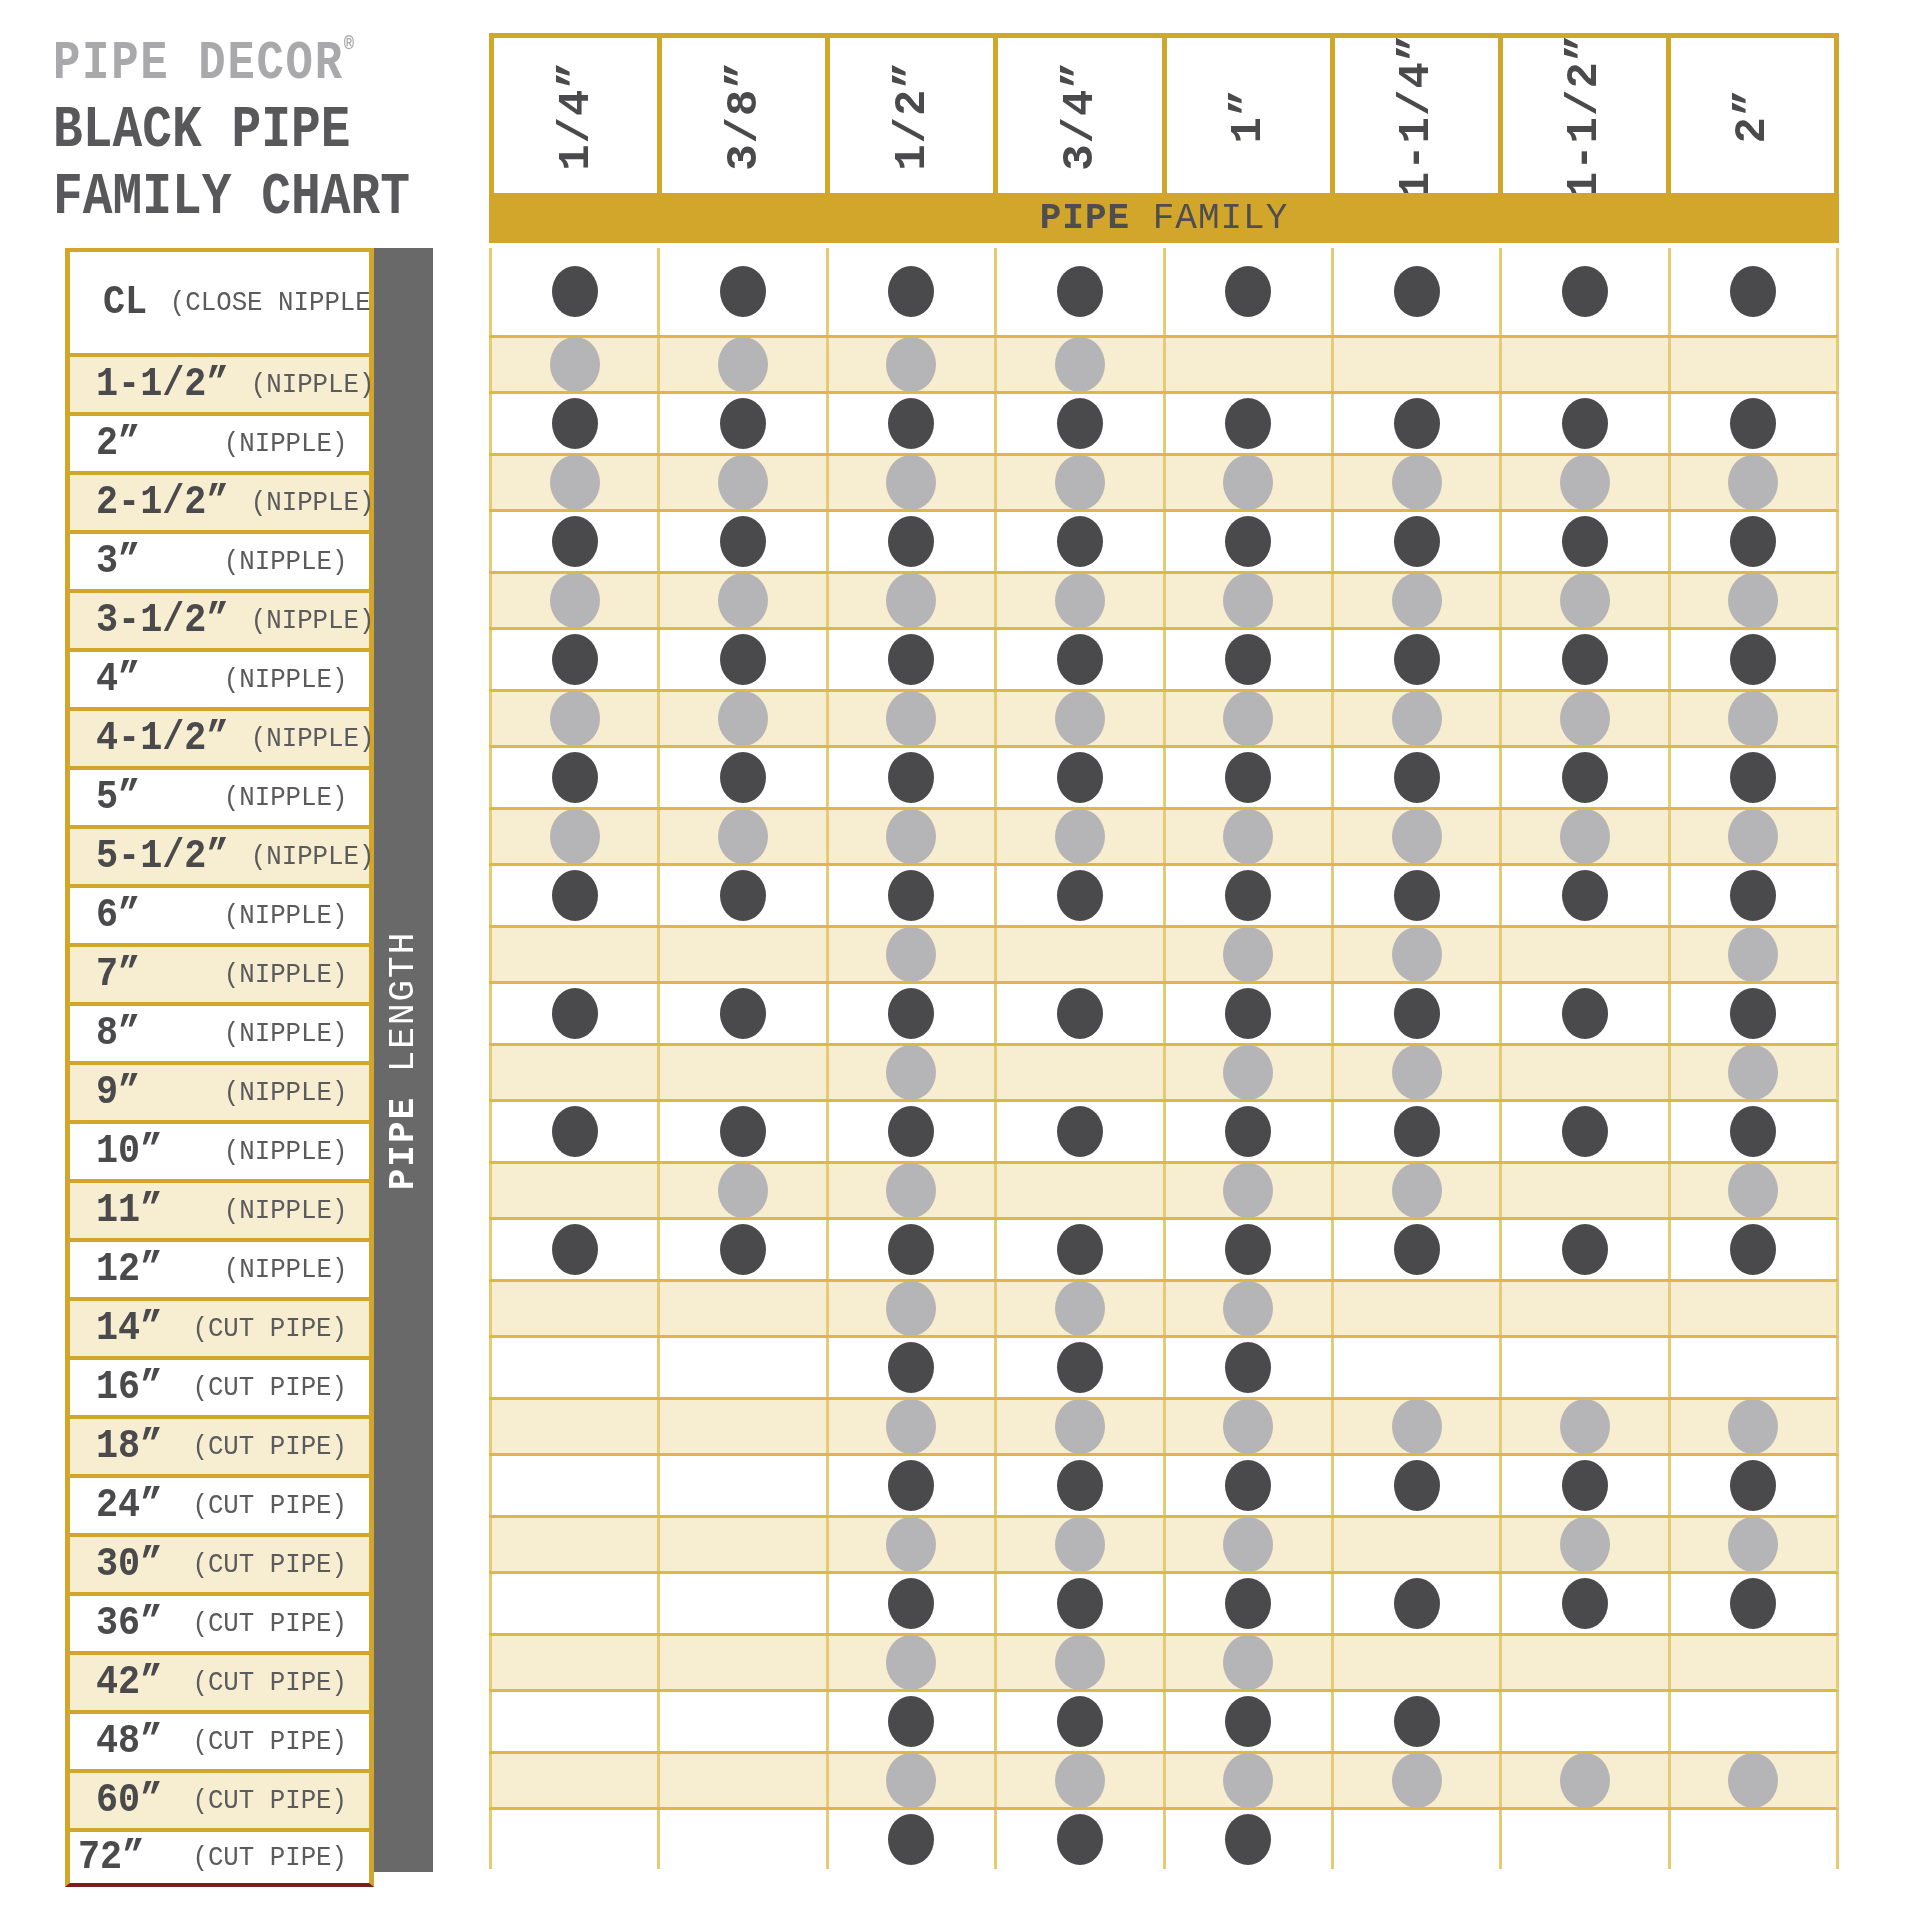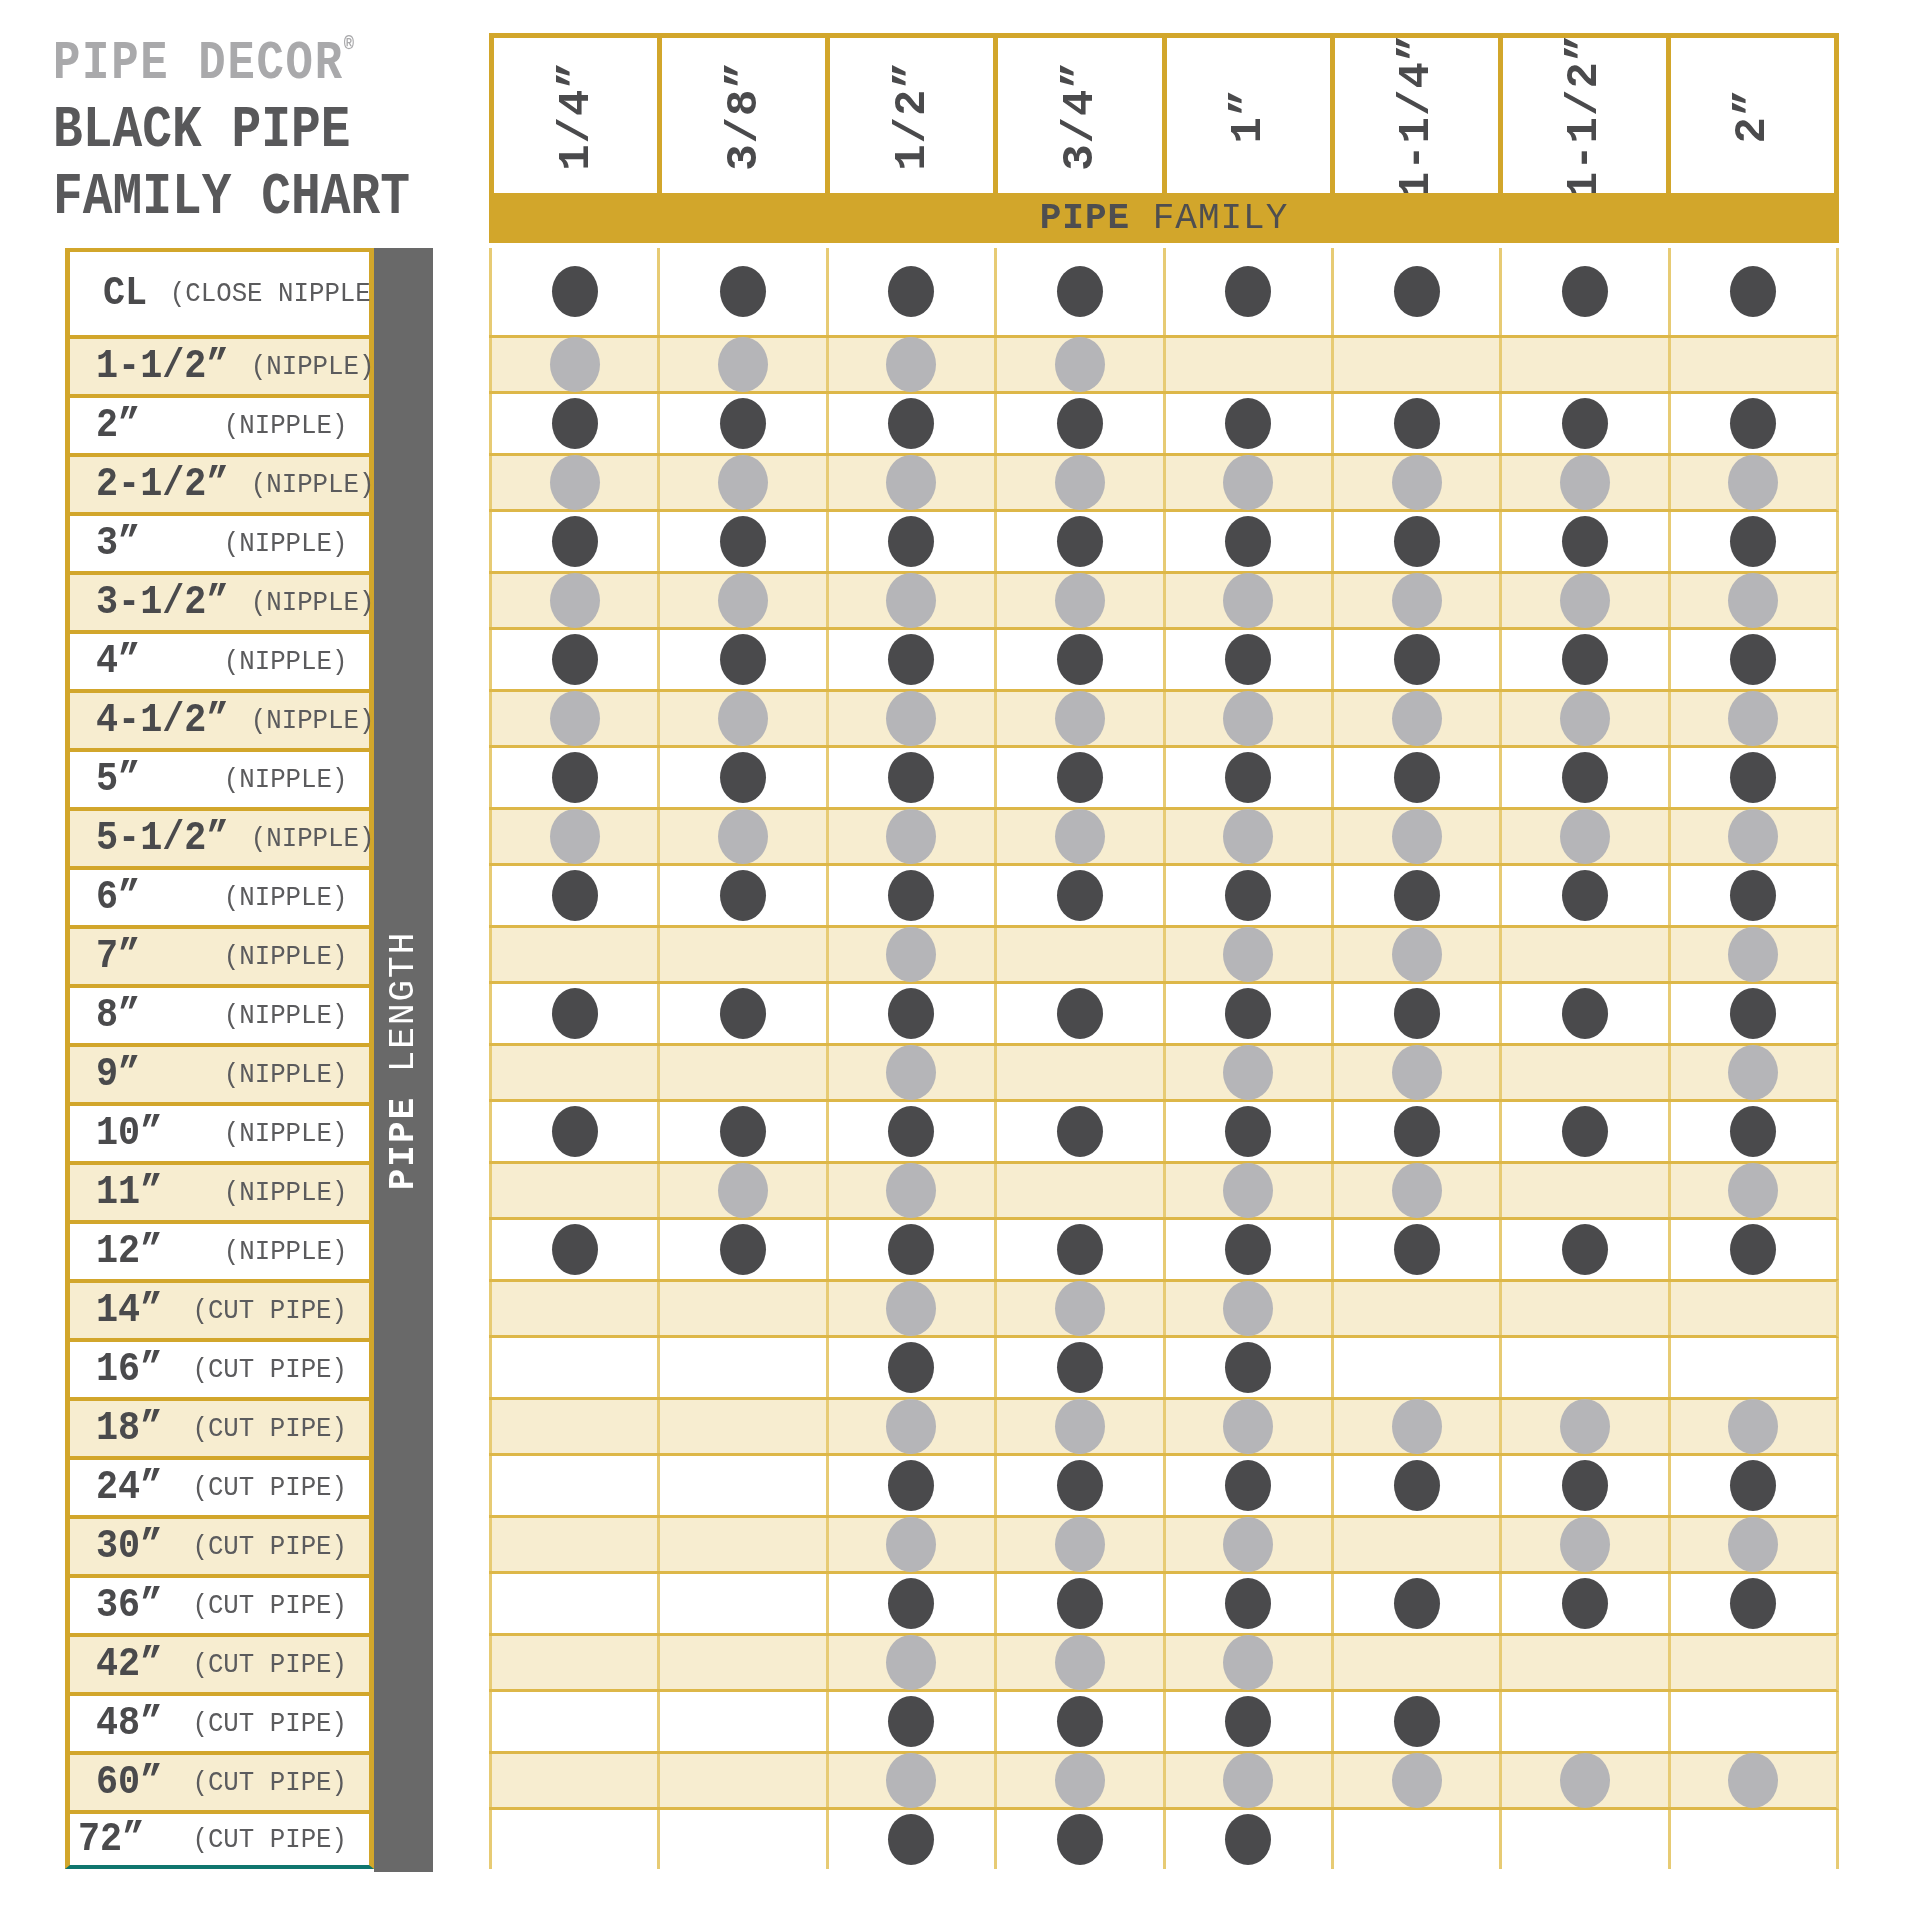--- a/index.html
+++ b/index.html
@@ -34,22 +34,22 @@
   }
   .band .b{font-weight:700;}
   
   .label-col{position:absolute;left:65px;top:248px;width:309px;}
   .label-cell{
     width:100%;height:59px;background:#ffffff;
     border-left:5px solid #d2a62b;border-right:5px solid #d2a62b;border-top:4px solid #d2a62b;
     display:flex;align-items:center;justify-content:space-between;
     padding:0 22px 0 26px;
   }
-  .label-cell:first-child{height:87px;padding-left:33px;}
-  .label-cell:last-child{border-bottom:4px solid #0f766e;padding-left:8px;}
+  .label-cell:first-child{height:105px;padding-left:33px;}
+  .label-cell:last-child{border-bottom:4px solid #7f1d1d;padding-left:8px;}
   .label-cell.tan{background:#f7edd0;}
   .size-label{font-weight:700;font-size:40px;color:#4a4a4c;white-space:nowrap;transform:scaleX(0.92);transform-origin:left center;}
   .kind-label{font-weight:400;font-size:28px;color:#5b5b5d;white-space:nowrap;transform:scaleX(0.92);transform-origin:right center;}
   
   .length-bar{
     position:absolute;left:374px;top:248px;width:59px;height:1624px;background:#696969;
     display:flex;align-items:center;justify-content:center;
   }
   .bar-text{
     transform:rotate(-90deg);white-space:pre;color:#ffffff;font-size:36px;letter-spacing:2px;

